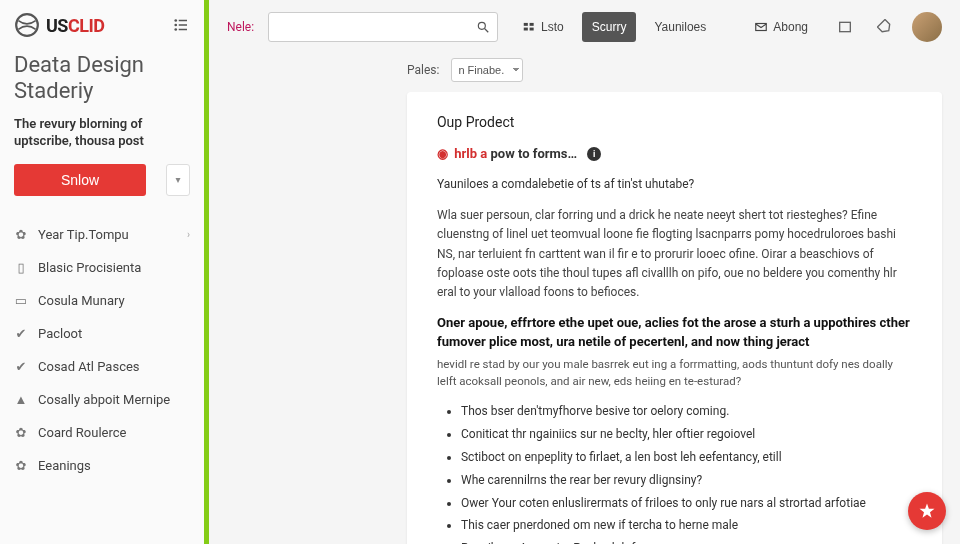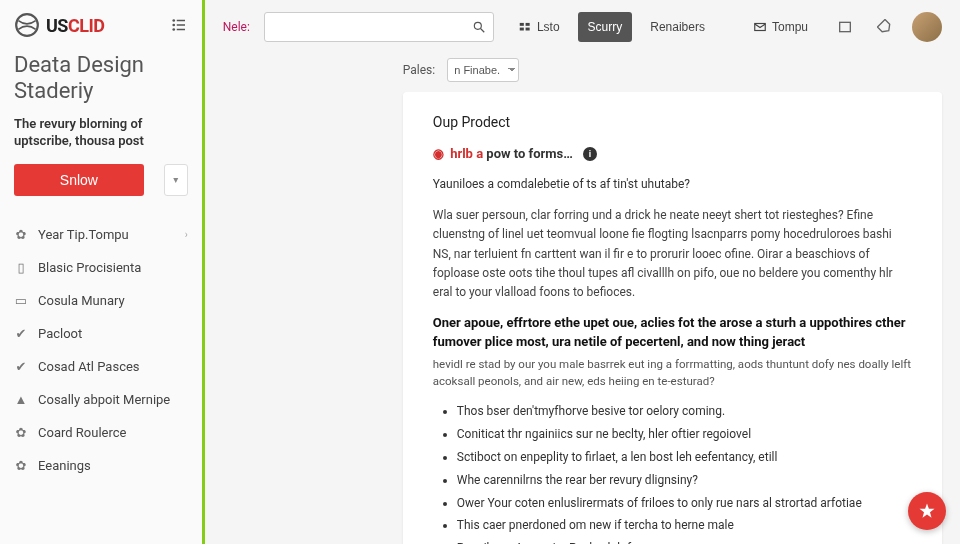--- a/index.html
+++ b/index.html
@@ -1,20 +1,20 @@
 <!DOCTYPE html>
 <html><head>
 <meta charset="utf-8">
 <style>
   * { box-sizing: border-box; margin: 0; padding: 0; }
   body { font-family: -apple-system, BlinkMacSystemFont, "Segoe UI", Roboto, sans-serif; background: #f5f5f5; color: #333; width: 960px; height: 544px; overflow: hidden; position: relative; }
   .app { display: flex; height: 100%; }
 
   
-  .sidebar { width: 228px; background: #fafafa; border-right: 3px solid #84cc16; display: flex; flex-direction: column; padding: 12px 0; }
+  .sidebar { width: 228px; background: #fafafa; border-right: 5px solid #84cc16; display: flex; flex-direction: column; padding: 12px 0; }
   .logo-row { display: flex; align-items: center; justify-content: space-between; padding: 0 14px 14px; }
   .logo { display: flex; align-items: center; gap: 6px; }
   .logo-mark { width: 26px; height: 26px; }
   .logo-text { font-weight: 700; font-size: 18px; color: #222; letter-spacing: -0.5px; }
   .logo-text .red { color: #d32f2f; }
   .menu-icon { width: 18px; height: 18px; color: #555; }
   .sidebar-title { font-size: 22px; font-weight: 400; color: #555; line-height: 1.2; padding: 0 14px 10px; }
   .sidebar-sub { font-size: 13px; font-weight: 600; color: #333; line-height: 1.35; padding: 0 14px 14px; }
   .show-btn-row { padding: 0 14px 16px; display: flex; gap: 20px; }
   .show-btn { flex: 1; background: #e53935; color: #fff; border: none; border-radius: 3px; height: 32px; font-size: 14px; font-weight: 500; cursor: pointer; }
@@ -154,29 +154,29 @@
         <button class="top-btn">
           <svg class="ico" viewBox="0 0 24 24">
               <rect x="3" y="5" width="7" height="5" fill="currentColor"></rect>
               <rect x="3" y="13" width="7" height="5" fill="currentColor"></rect>
               <rect x="13" y="5" width="7" height="5" fill="currentColor"></rect>
               <rect x="13" y="13" width="7" height="5" fill="currentColor"></rect>
             </svg>
           <span>Lsto</span>
         </button>
         <button class="top-btn active">Scurry</button>
-        <button class="top-btn">Renaibers</button>
+        <button class="top-btn">Yauniloes</button>
       </div>
       <div class="spacer"></div>
       <button class="top-btn">
         <svg class="ico" viewBox="0 0 24 24">
             <rect x="3" y="6" width="18" height="12" fill="none" stroke="currentColor" stroke-width="2"></rect>
             <path d="M3 7 L12 13 L21 7" fill="none" stroke="currentColor" stroke-width="2"></path>
           </svg>
-        <span>Tompu</span>
+        <span>Abong</span>
       </button>
       <button class="icon-btn">
         <svg width="16" height="16" viewBox="0 0 24 24">
             <rect x="4" y="5" width="16" height="14" fill="none" stroke="currentColor" stroke-width="2"></rect>
           </svg>
       </button>
       <button class="icon-btn">
         <svg width="16" height="16" viewBox="0 0 24 24">
             <path d="M4 4 L14 4 L20 12 L14 20 L4 20 Z" fill="none" stroke="currentColor" stroke-width="2" transform="rotate(45 12 12)"></path>
           </svg>

